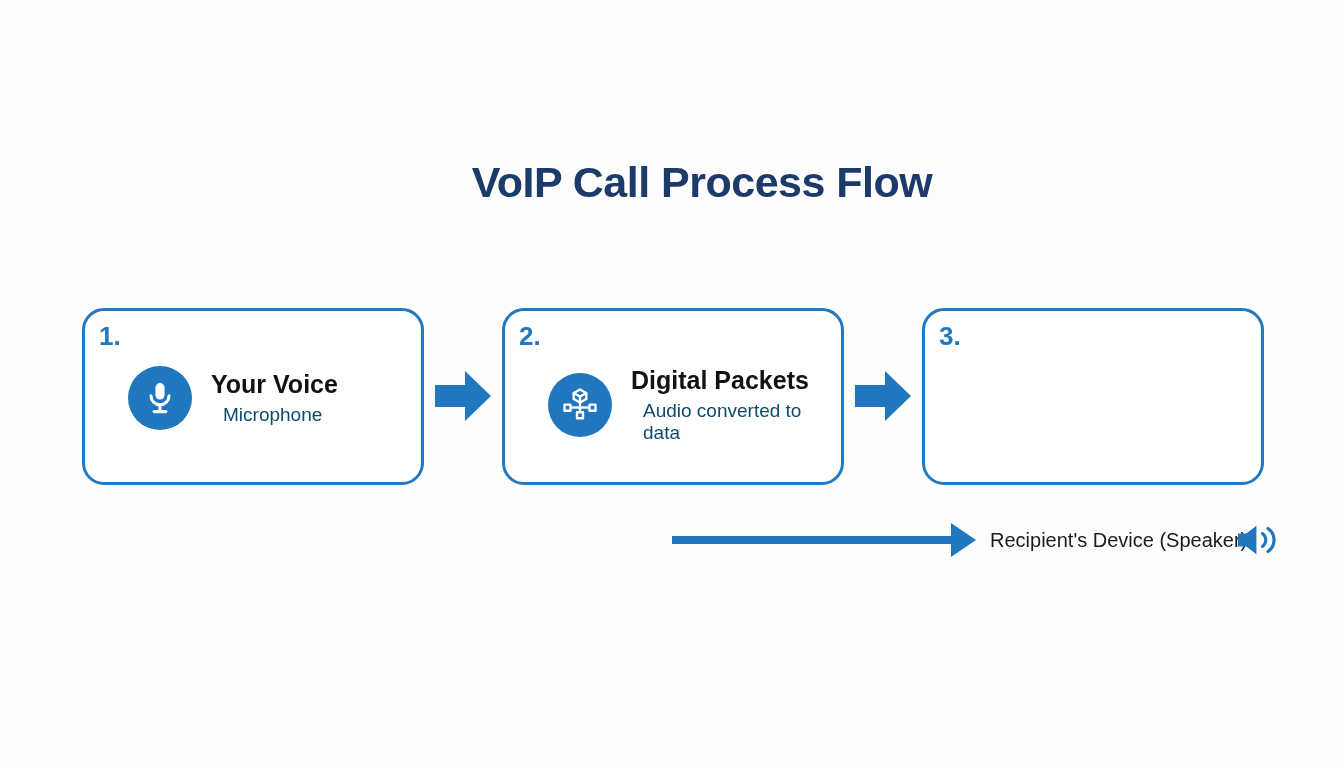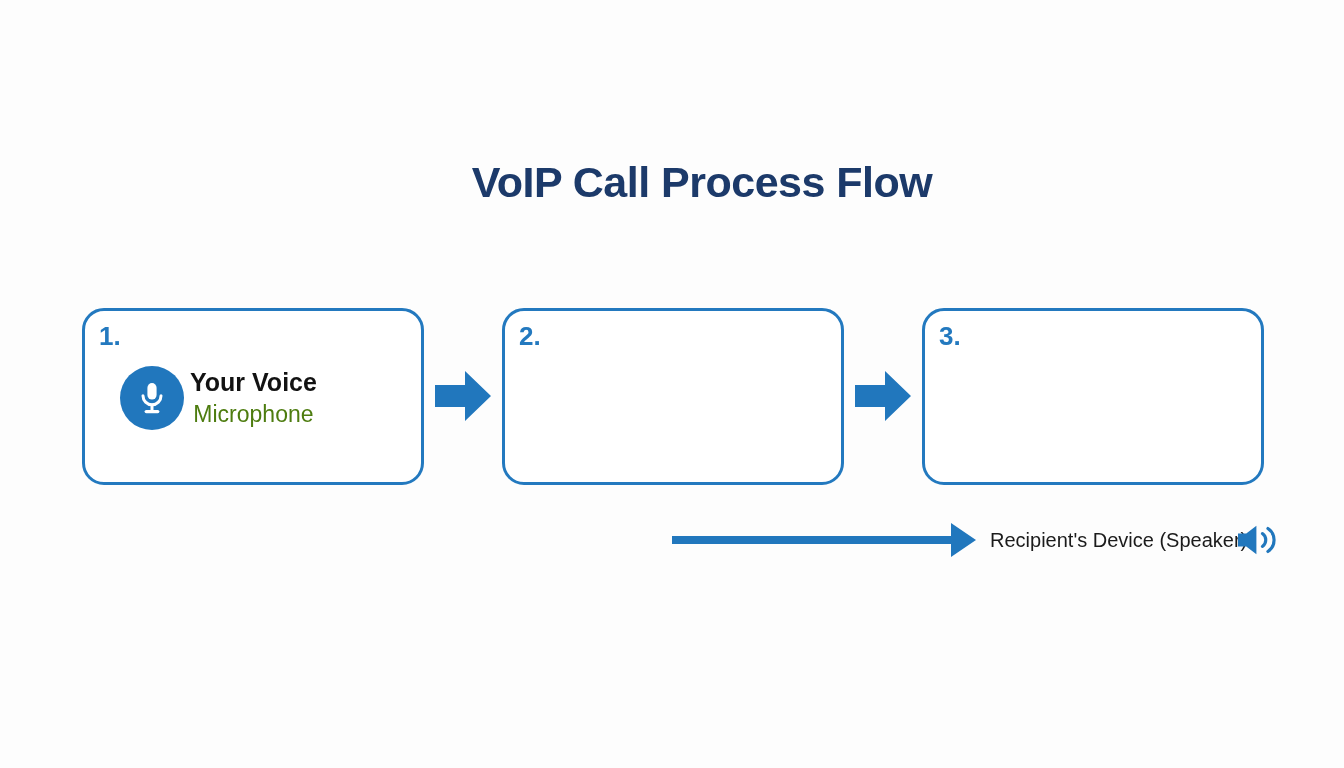--- a/index.html
+++ b/index.html
@@ -42,49 +42,49 @@
   .step-number {
     position: absolute;
     top: 10px;
     left: 14px;
     font-size: 26px;
     font-weight: 700;
     color: #2379bf;
   }
   .card-body {
     position: absolute;
-    left: 35px;
+    left: 43px;
     top: 55px;
     display: flex;
     align-items: center;
-    gap: 6px;
-    text-align: center;
+    gap: 19px;
   }
   .icon-circle {
     width: 64px;
     height: 64px;
     border-radius: 50%;
     background: #2177bd;
     display: flex;
     align-items: center;
     justify-content: center;
     flex: 0 0 auto;
   }
   .icon-circle svg { width: 38px; height: 38px; }
   .step-text .step-title {
     font-size: 25px;
     font-weight: 700;
     color: #121212;
     line-height: 1.15;
   }
   .step-text .step-subtitle {
-    font-size: 23px;
+    font-size: 19px;
     font-weight: 400;
-    color: #4d7c0f;
+    color: #0c4a6e;
     margin-top: 5px;
+    margin-left: 12px;
   }
   .block-arrow {
     position: absolute;
     top: 371px;
     width: 56px;
     height: 50px;
   }
   .block-arrow-1 { left: 435px; }
   .block-arrow-2 { left: 855px; }
   .output-arrow {
@@ -134,20 +134,38 @@
       </div>
     </div>
   </div>
 
   <svg class="block-arrow block-arrow-1" viewBox="0 0 56 50">
     <polygon points="0,14 30,14 30,0 56,25 30,50 30,36 0,36" fill="#2177bd"></polygon>
   </svg>
 
   <div class="step-card card-2">
     <div class="step-number">2.</div>
+    <div class="card-body">
+      <div class="icon-circle">
+        <svg viewBox="0 0 24 24" fill="none" stroke="#ffffff" stroke-width="1.5" stroke-linejoin="round">
+          <polygon points="12,2.2 16,4.4 12,6.6 8,4.4"></polygon>
+          <polyline points="8,4.4 8,8.2 12,10.4 16,8.2 16,4.4"></polyline>
+          <polyline points="12,6.6 12,10.4"></polyline>
+          <line x1="12" y1="10.4" x2="12" y2="16.6"></line>
+          <line x1="5.6" y1="13.6" x2="18.4" y2="13.6"></line>
+          <rect x="2.2" y="11.8" width="3.8" height="3.8"></rect>
+          <rect x="18" y="11.8" width="3.8" height="3.8"></rect>
+          <rect x="10.1" y="16.6" width="3.8" height="3.8"></rect>
+        </svg>
+      </div>
+      <div class="step-text">
+        <div class="step-title">Digital Packets</div>
+        <div class="step-subtitle">Audio converted to data</div>
+      </div>
+    </div>
   </div>
 
   <svg class="block-arrow block-arrow-2" viewBox="0 0 56 50">
     <polygon points="0,14 30,14 30,0 56,25 30,50 30,36 0,36" fill="#2177bd"></polygon>
   </svg>
 
   <div class="step-card card-3">
     <div class="step-number">3.</div>
   </div>
 

